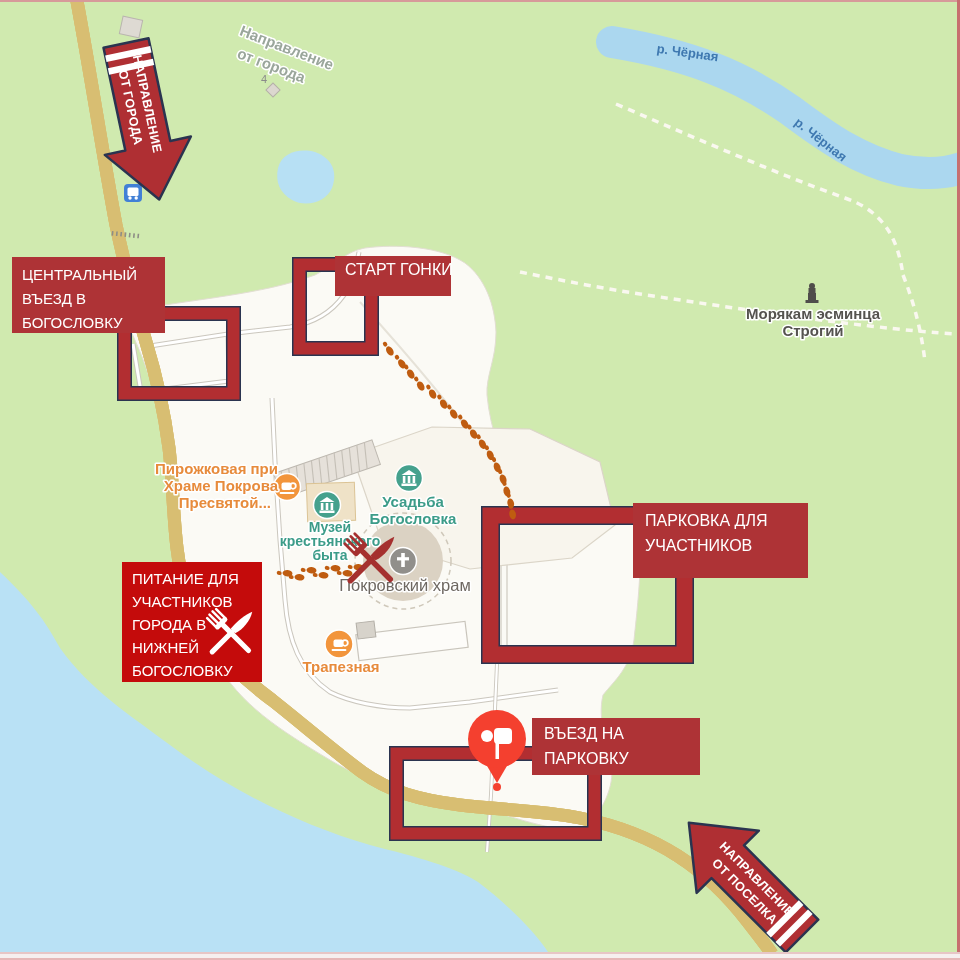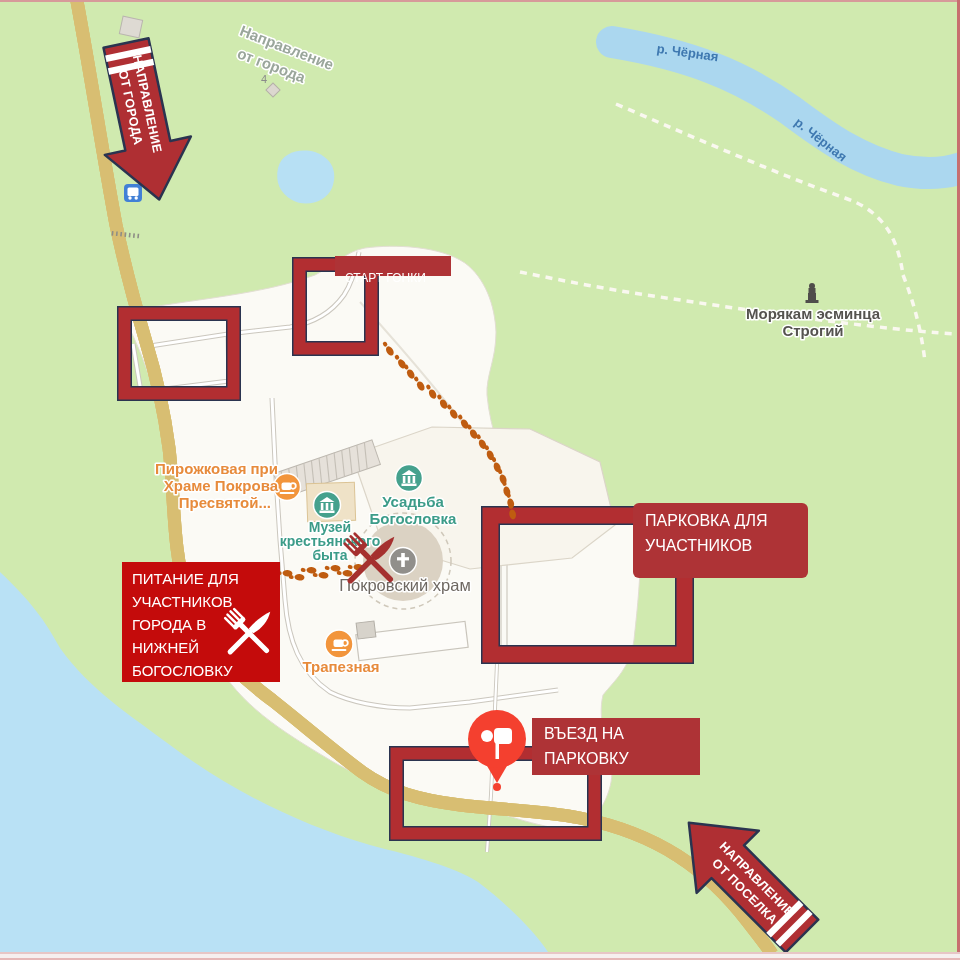--- a/index.html
+++ b/index.html
@@ -16,23 +16,23 @@
   .river-lbl{fill:#3E78B0;font-size:13px;font-weight:700;}
   .ghost{fill:#9AA69B;font-size:15px;font-weight:700;}
   .arrow-txt{fill:#ffffff;font-size:12.5px;font-weight:700;letter-spacing:.4px;}
   .fk-red{color:#A5302F;}
   .fk-white{color:#ffffff;}
   
   .lbl{position:absolute;background:#AE3336;color:#fff;font-size:15px;line-height:25px;
        padding:6px 10px;box-sizing:border-box;}
   .lbl div{white-space:nowrap;}
   #box-central{left:12px;top:257px;width:153px;height:76px;line-height:24px;font-size:15px;}
-  #box-start{left:335px;top:256px;width:116px;height:20px;padding:8px 10px;line-height:28px;font-size:12px;}
-  #box-parking{left:633px;top:503px;width:175px;height:75px;padding:5px 12px;line-height:25px;font-size:16px;border-radius:6px;}
-  #box-food{left:122px;top:562px;width:158px;height:120px;background:#C40B0B;padding:5px 10px;line-height:23px;font-size:15px;}
+  #box-start{left:335px;top:256px;width:116px;height:40px;padding:0 10px;line-height:28px;font-size:16px;}
+  #box-parking{left:633px;top:503px;width:175px;height:75px;padding:5px 12px;line-height:25px;font-size:16px;}
+  #box-food{left:122px;top:562px;width:140px;height:120px;background:#C40B0B;padding:5px 10px;line-height:23px;font-size:15px;}
   #box-entrance{left:532px;top:718px;width:168px;height:57px;padding:3px 12px;line-height:25px;font-size:16px;}
   #box-food svg{position:absolute;right:0px;top:40px;}
   
   #top-line{position:absolute;left:0;top:0;width:960px;height:2px;background:#D79A9A;}
   #right-line{position:absolute;right:0;top:0;width:3px;height:952px;background:#C76F6F;}
   #bottom-strip{position:absolute;left:0;top:952px;width:960px;height:8px;background:#F6EFEF;
                 border-top:2px solid #E7C6C6;border-bottom:2px solid #E6B8B8;box-sizing:border-box;}
 </style>
 </head>
 <body>
@@ -308,20 +308,25 @@
     <use href="#arrowShape" fill="#AF2F33" stroke="#2A3450" stroke-width="2.5" stroke-linejoin="round"></use>
     <rect x="-23" y="8" width="46" height="6.5" fill="#fff"></rect>
     <rect x="-23" y="21" width="46" height="6.5" fill="#fff"></rect>
     <g transform="translate(0,72) rotate(-90)">
       <text class="arrow-txt" text-anchor="middle" x="0" y="-4">НАПРАВЛЕНИЕ</text>
       <text class="arrow-txt" text-anchor="middle" x="0" y="13">ОТ ПОСЕЛКА</text>
     </g>
   </g>
 </svg>
 
+<div class="lbl" id="box-central">
+  <div>ЦЕНТРАЛЬНЫЙ</div>
+  <div>ВЪЕЗД В</div>
+  <div>БОГОСЛОВКУ</div>
+</div>
 
 <div class="lbl" id="box-start">
   <div>СТАРТ ГОНКИ</div>
 </div>
 
 <div class="lbl" id="box-parking">
   <div>ПАРКОВКА ДЛЯ</div>
   <div>УЧАСТНИКОВ</div>
 </div>
 

